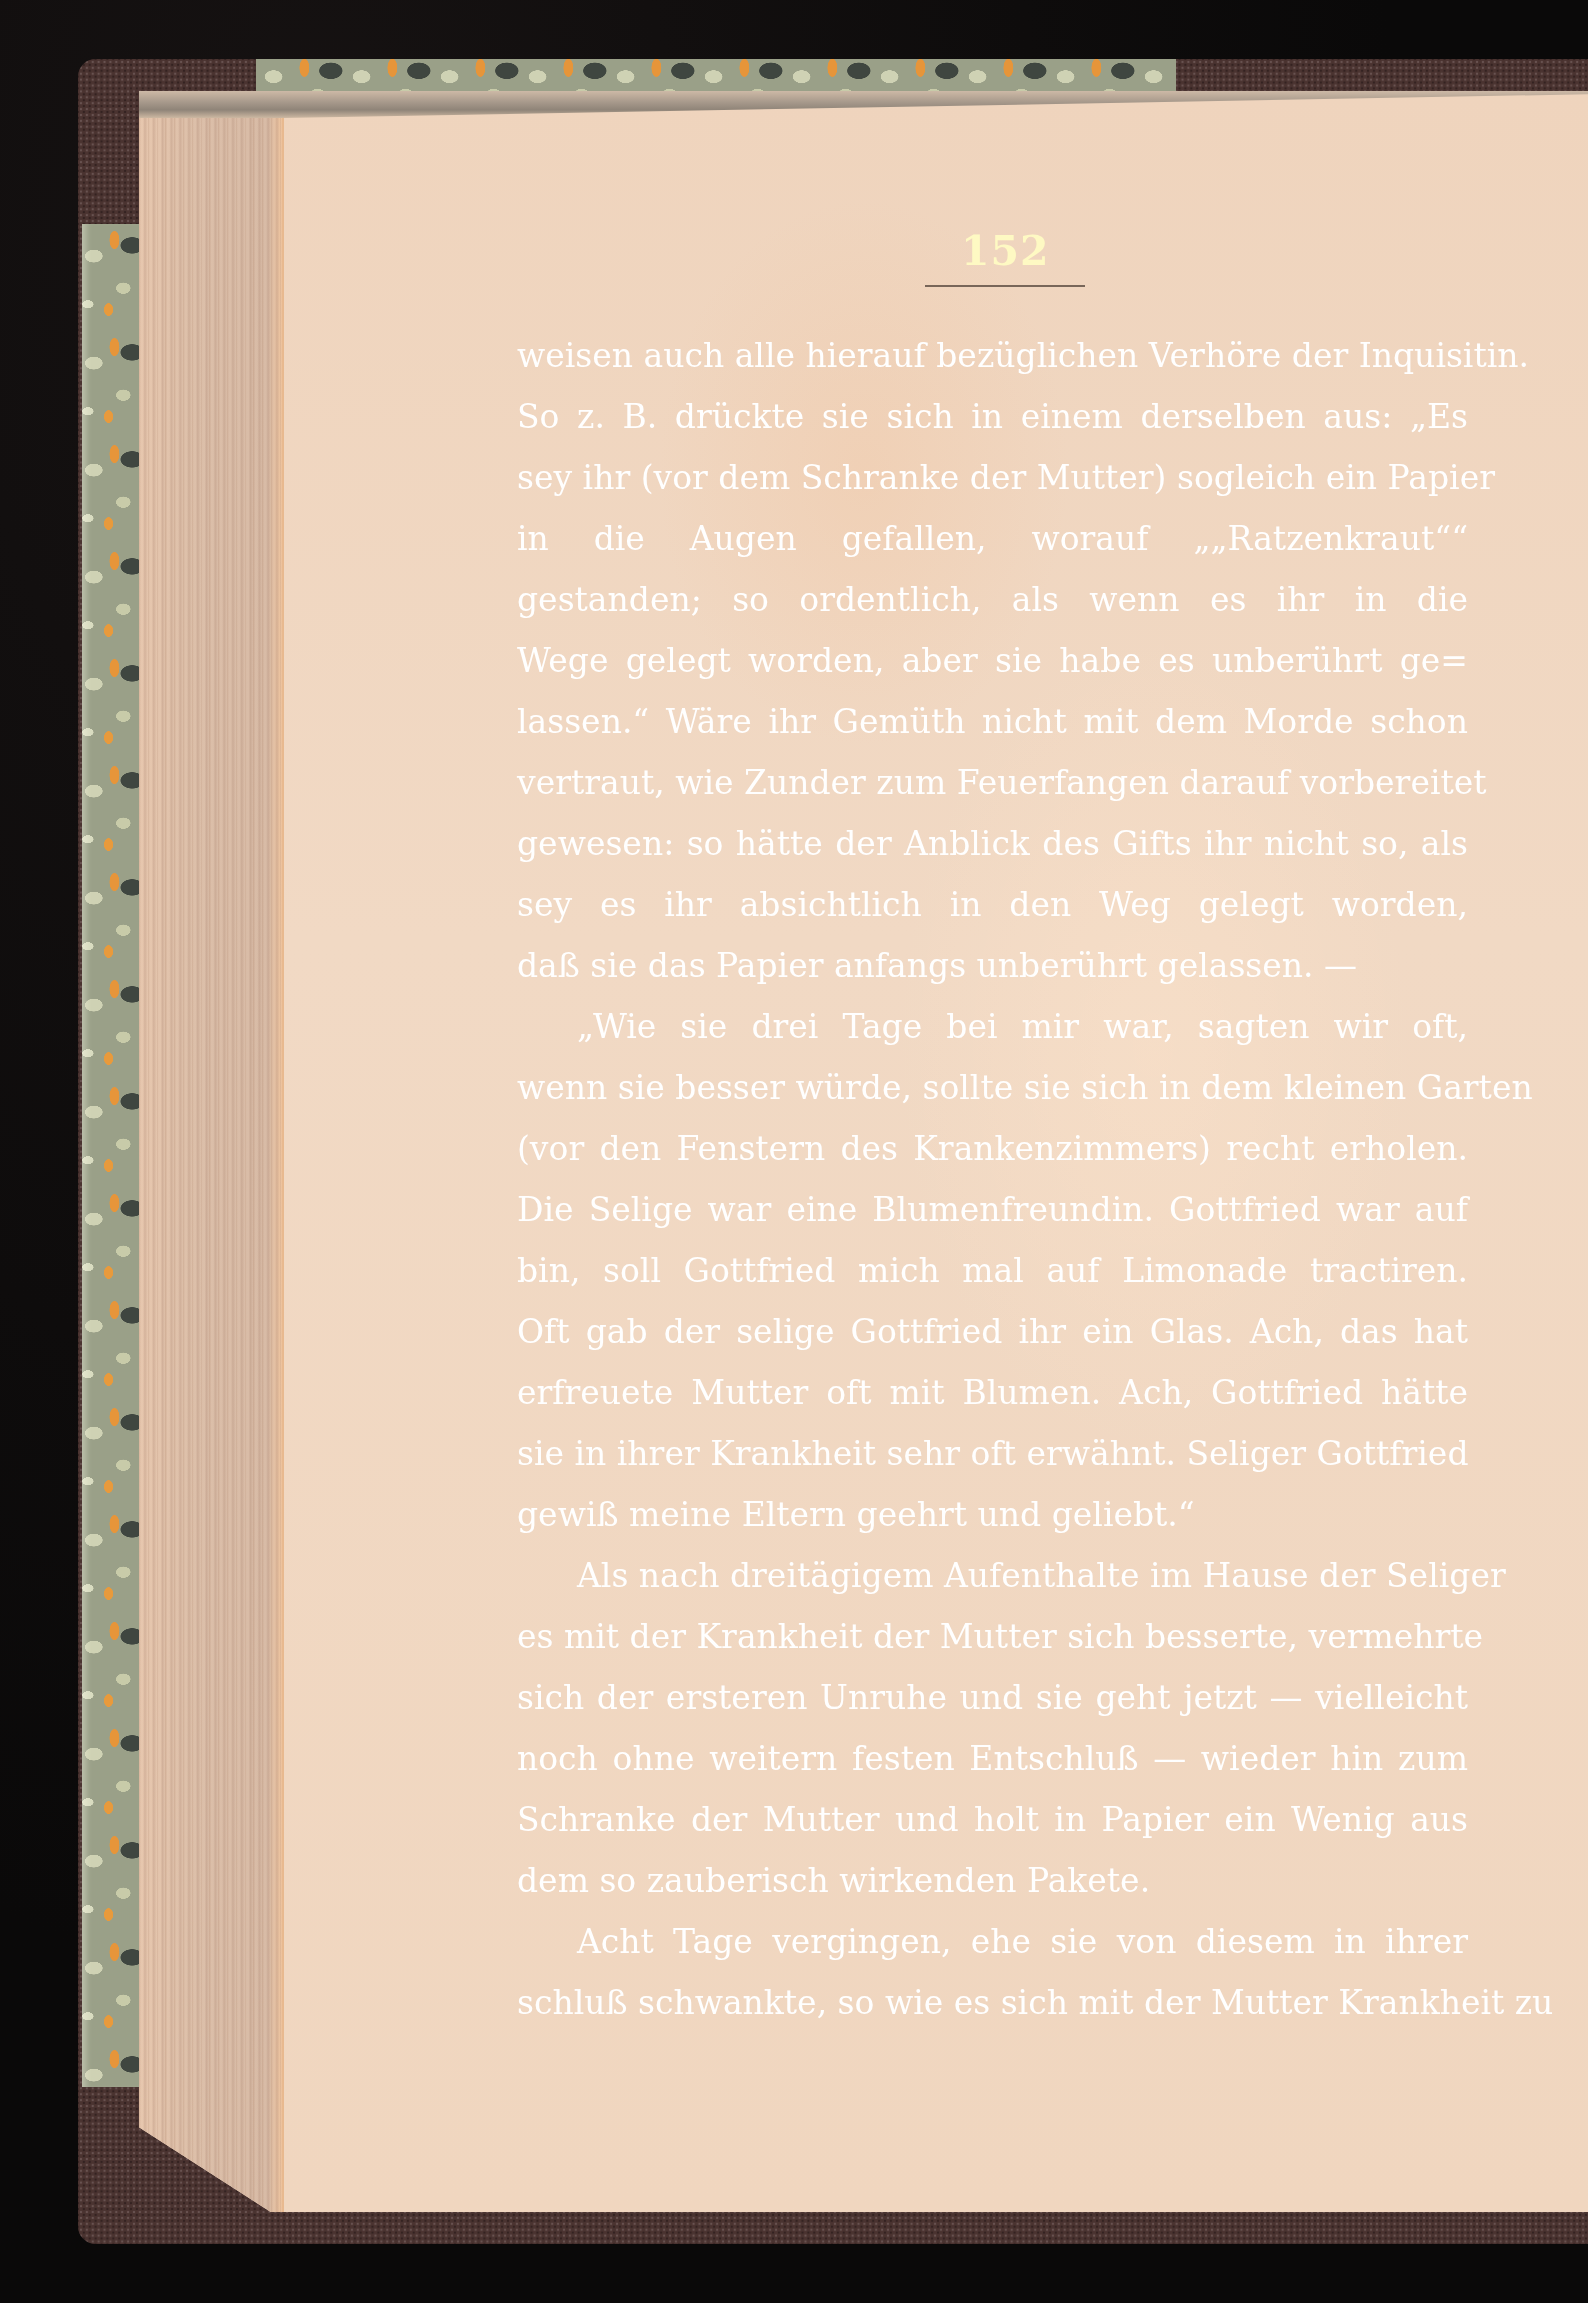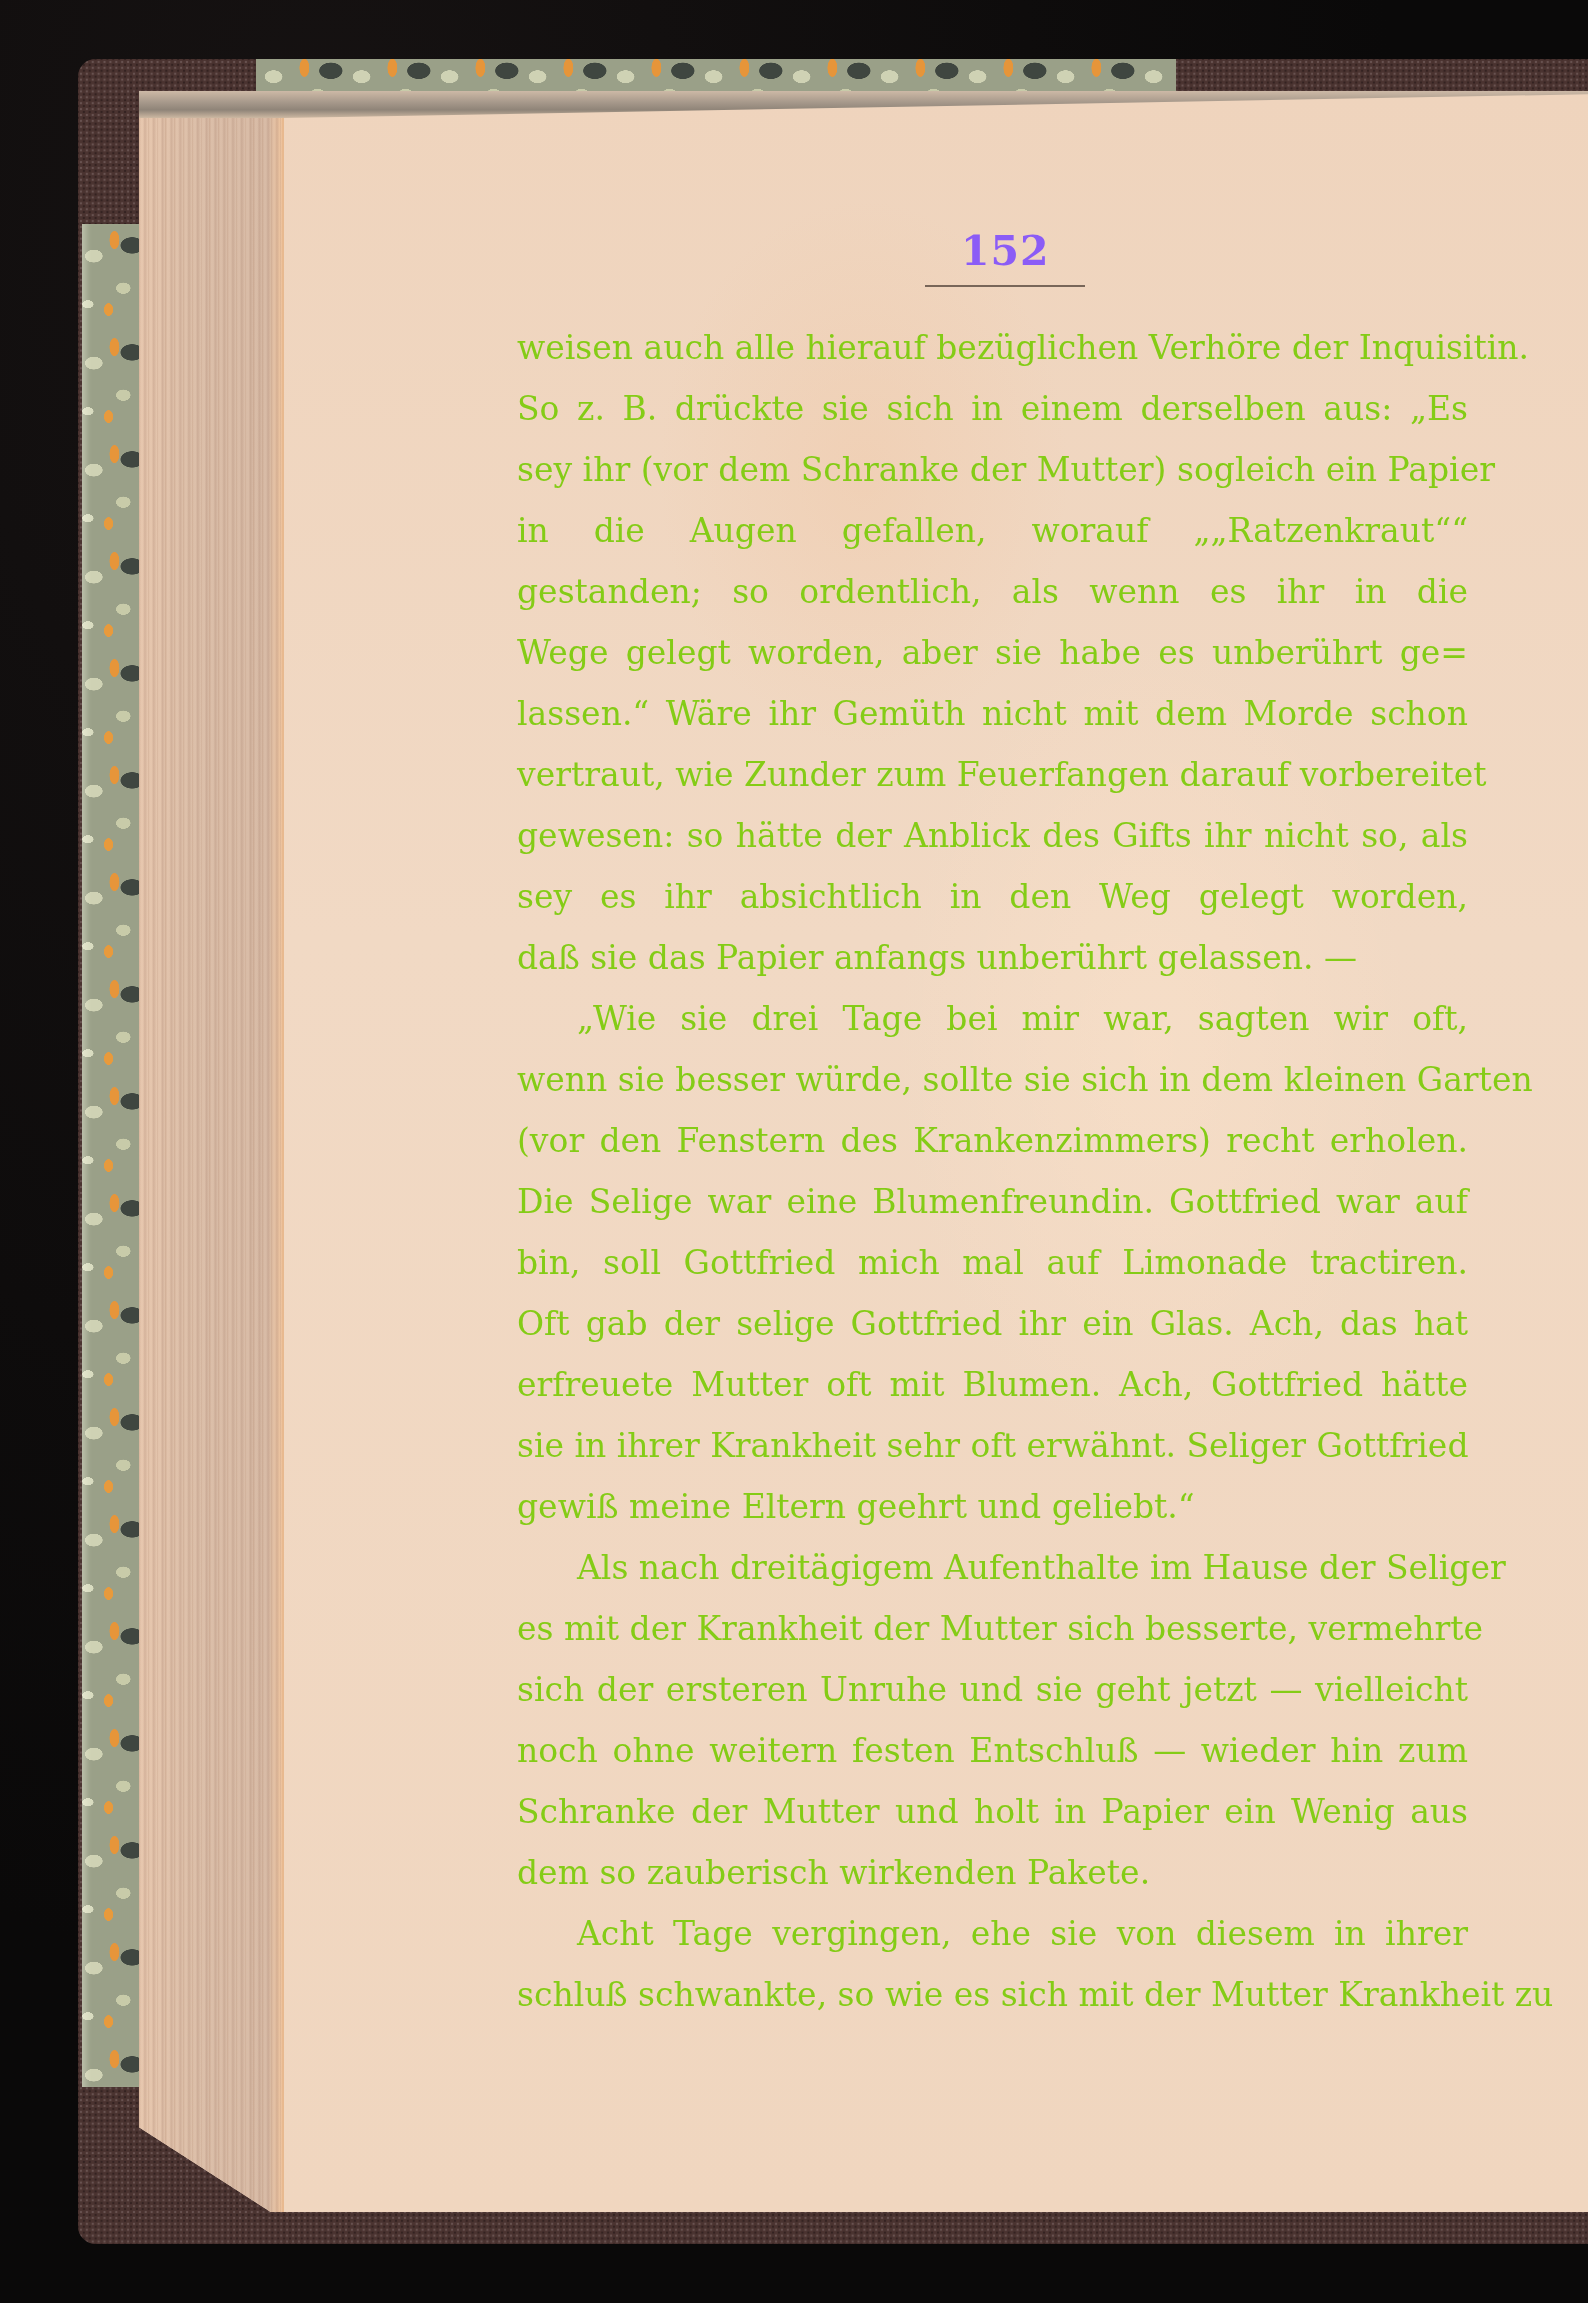--- a/index.html
+++ b/index.html
@@ -84,35 +84,35 @@
       width: 100%; height: 27px;
       background: linear-gradient(180deg, #cdb9a6 0%, #a89a8c 40%, #8f8478 70%, #cdb8a2 100%);
       clip-path: polygon(0 0, 100% 0, 100% 12%, 10% 100%, 0 100%);
     }
     .page-number {
       position: absolute;
       left: 961px; top: 227px;
       font-family: "DejaVu Serif", serif;
       font-weight: bold;
       font-size: 41px;
-      color: #8b5cf6;
+      color: #fef9c3;
       letter-spacing: 1px;
     }
     .number-rule {
       position: absolute;
       left: 925px; top: 285px;
       width: 160px; height: 2px;
       background: #5a4a40;
       opacity: 0.8;
     }
     .text-block {
       position: absolute;
-      left: 517px; top: 317px;
+      left: 517px; top: 325px;
       width: 951px;
-      color: #84cc16;
+      color: #ffffff;
       font-family: "DejaVu Serif", serif;
       font-size: 33px;
       line-height: 61px;
     }
     .line {
       display: block;
       white-space: nowrap;
       text-align: justify;
       text-align-last: justify;
       height: 61px;

